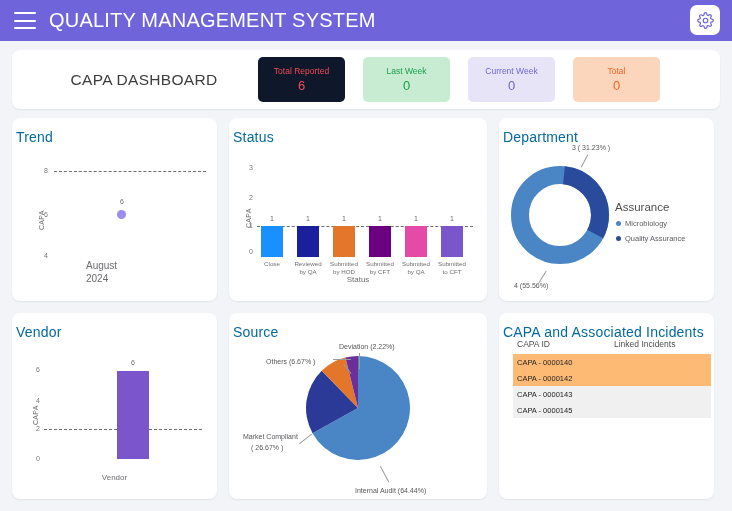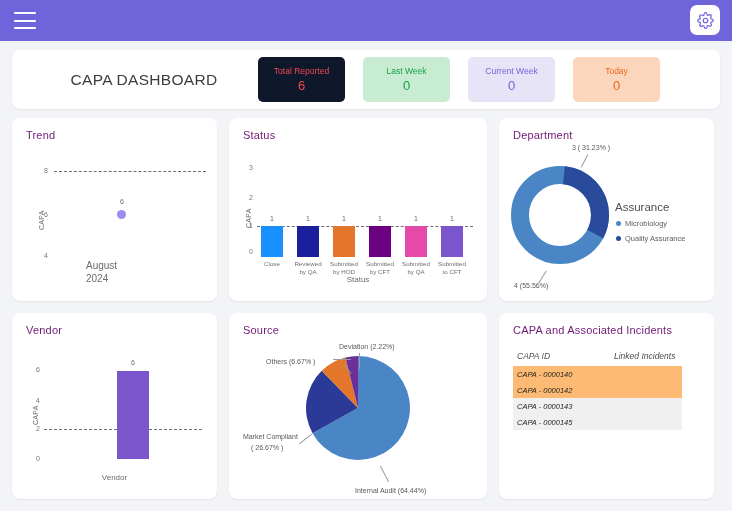--- a/index.html
+++ b/index.html
@@ -84,23 +84,23 @@
   }
   .panel {
     background: #ffffff;
     border-radius: 8px;
     box-shadow: 0 1px 2px rgba(0,0,0,.07);
     position: relative;
     overflow: hidden;
   }
   .panel-title {
     position: absolute;
-    left: 14px; top: 11px;
-    font-size: 11px;
-    color: #701a75;
+    left: 4px; top: 11px;
+    font-size: 14px;
+    color: #0369a1;
     letter-spacing: .2px;
   }
   .axis-label-y {
     position: absolute;
     font-size: 7px;
     color: #6d6d72;
     transform: rotate(-90deg);
     transform-origin: left top;
     letter-spacing: .3px;
   }
@@ -175,24 +175,23 @@
     position: absolute;
     font-size: 7px;
     color: #58585c;
     white-space: nowrap;
   }
   .leader { position: absolute; background: #9a9aa0; }
 
   
   .tbl {
     position: absolute;
-    left: 14px; top: 36px;
-    width: 169px;
+    left: 14px; top: 24px;
+    width: 198px;
     border-collapse: collapse;
-    font-style: italic;
   }
   .tbl th {
     font-size: 8.5px;
     font-weight: 400;
     color: #4e4e53;
     text-align: left;
     padding: 2px 4px 5px 4px;
   }
   .tbl td {
     font-size: 7.5px;
@@ -206,20 +205,21 @@
 </style>
 </head>
 <body>
 
 <div class="appbar">
   <div class="hamburger">
     <span></span>
       <span></span>
       <span></span>
   </div>
+  <div class="app-title">QUALITY MANAGEMENT SYSTEM</div>
   <div class="gear-btn">
     <svg width="17" height="17" viewBox="0 0 24 24" fill="none" stroke="#6f64d9" stroke-width="1.7">
       <circle cx="12" cy="12" r="3.2"></circle>
       <path d="M19.4 15a1.6 1.6 0 0 0 .32 1.77l.06.06a2 2 0 1 1-2.83 2.83l-.06-.06a1.6 1.6 0 0 0-1.77-.32 1.6 1.6 0 0 0-.97 1.47V21a2 2 0 1 1-4 0v-.11a1.6 1.6 0 0 0-1.05-1.47 1.6 1.6 0 0 0-1.77.32l-.06.06a2 2 0 1 1-2.83-2.83l.06-.06a1.6 1.6 0 0 0 .32-1.77 1.6 1.6 0 0 0-1.47-.97H3a2 2 0 1 1 0-4h.11a1.6 1.6 0 0 0 1.47-1.05 1.6 1.6 0 0 0-.32-1.77l-.06-.06a2 2 0 1 1 2.83-2.83l.06.06a1.6 1.6 0 0 0 1.77.32H9a1.6 1.6 0 0 0 .97-1.47V3a2 2 0 1 1 4 0v.11a1.6 1.6 0 0 0 .97 1.47 1.6 1.6 0 0 0 1.77-.32l.06-.06a2 2 0 1 1 2.83 2.83l-.06.06a1.6 1.6 0 0 0-.32 1.77V9a1.6 1.6 0 0 0 1.47.97H21a2 2 0 1 1 0 4h-.11a1.6 1.6 0 0 0-1.47.97z"></path>
     </svg>
   </div>
 </div>
 
 <div class="summary-card">
   <div class="dash-title">CAPA DASHBOARD</div>
@@ -230,21 +230,21 @@
     </div>
     <div class="kpi" id="kpi1" style="background: rgb(200, 236, 209);">
       <div class="kpi-label" style="color: rgb(25, 160, 74);">Last Week</div>
       <div class="kpi-value" style="color: rgb(25, 160, 74);">0</div>
     </div>
     <div class="kpi" id="kpi2" style="background: rgb(231, 228, 247);">
       <div class="kpi-label" style="color: rgb(111, 100, 217);">Current Week</div>
       <div class="kpi-value" style="color: rgb(111, 100, 217);">0</div>
     </div>
     <div class="kpi" id="kpi3" style="background: rgb(251, 214, 189);">
-      <div class="kpi-label" style="color: rgb(242, 102, 28);">Today</div>
+      <div class="kpi-label" style="color: rgb(242, 102, 28);">Total</div>
       <div class="kpi-value" style="color: rgb(242, 102, 28);">0</div>
     </div>
   </div>
 </div>
 
 <div class="grid">
 
   <div class="panel">
     <div class="panel-title">Trend</div>
     <div class="axis-label-y" style="left:26px; top:112px;">CAPA</div>

